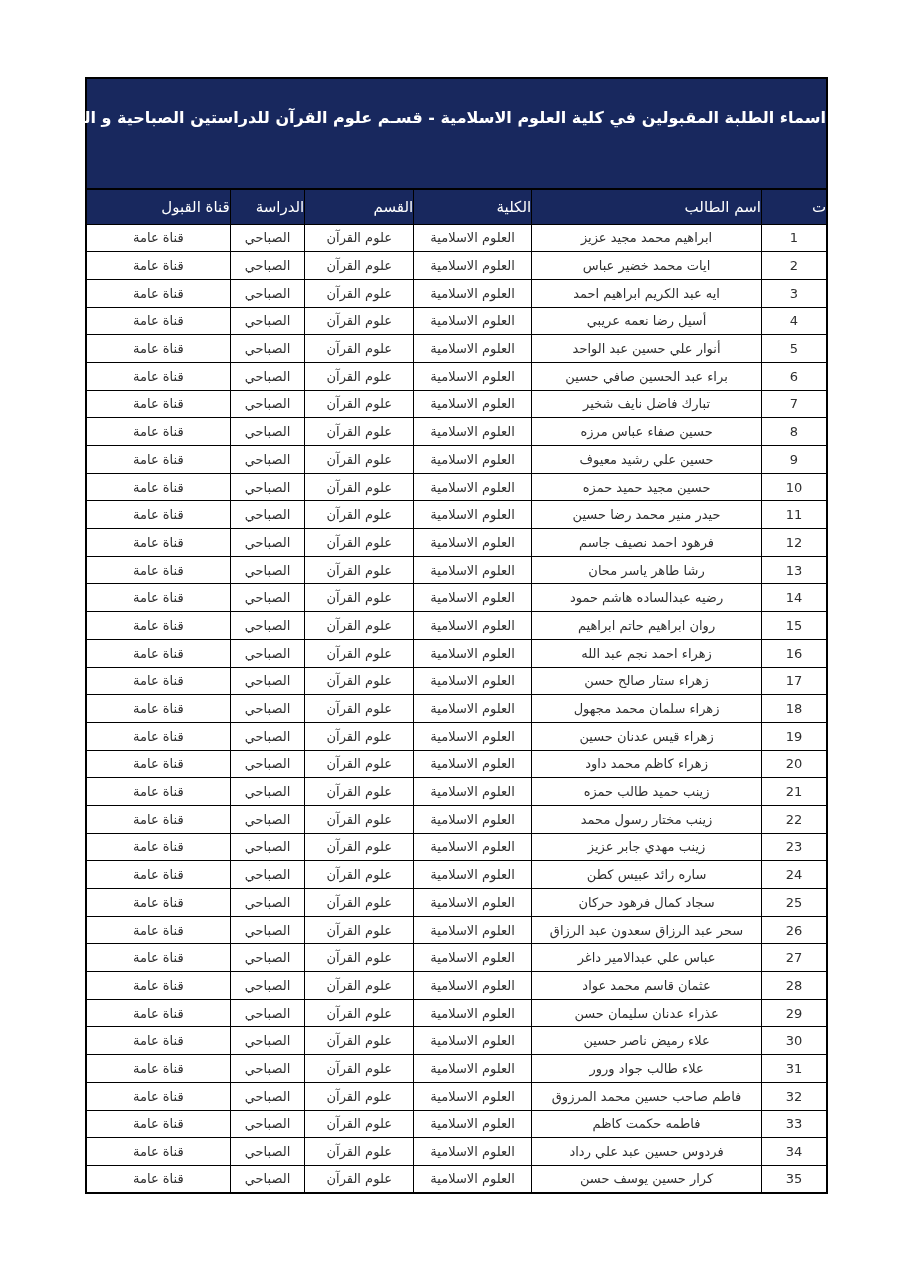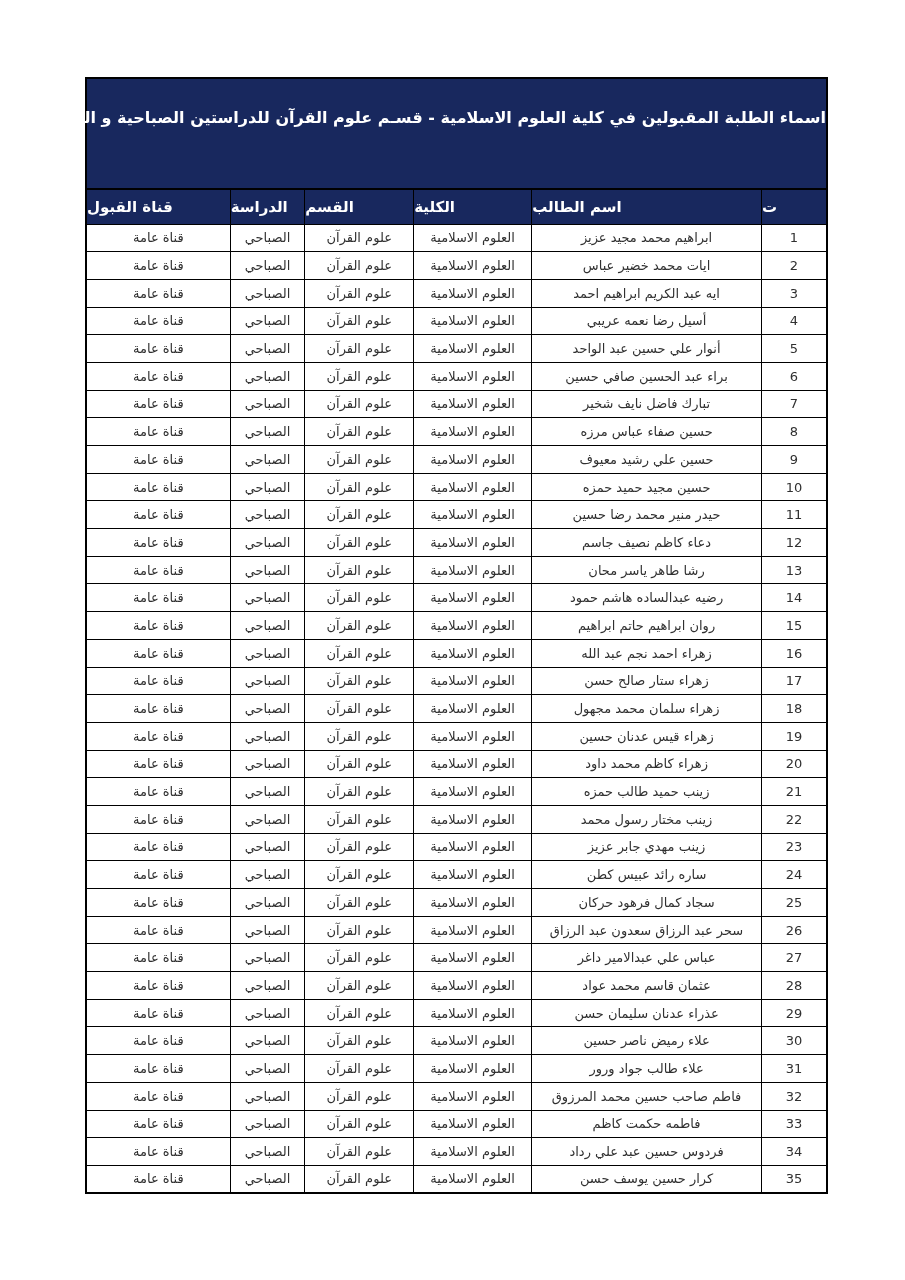--- a/index.html
+++ b/index.html
@@ -47,22 +47,22 @@
     border: 2px solid var(--border-col);
     margin-top: -2px;
   }
   table.students th {
     box-sizing: border-box;
     background: var(--banner-bg);
     color: var(--banner-text);
     border: 1px solid var(--border-col);
     height: 35px;
     font-size: 15px;
-    font-weight: bold;
-    text-align: left;
+    font-weight: normal;
+    text-align: right;
     padding: 0;
   }
   table.students td {
     box-sizing: border-box;
     border: 1px solid var(--border-col);
     height: 27.7px;
     font-size: 13px;
     color: var(--row-text);
     text-align: center;
     padding: 0 2px;
@@ -192,21 +192,21 @@
         <tr>
     <td class="cell-no">11</td>
     <td class="cell-name">حيدر منير محمد رضا حسين</td>
     <td class="cell-college">العلوم الاسلامية</td>
     <td class="cell-dept">علوم القرآن</td>
     <td class="cell-study">الصباحي</td>
     <td class="cell-channel">قناة عامة</td>
   </tr>
         <tr>
     <td class="cell-no">12</td>
-    <td class="cell-name">دعاء كاظم نصيف جاسم</td>
+    <td class="cell-name">فرهود احمد نصيف جاسم</td>
     <td class="cell-college">العلوم الاسلامية</td>
     <td class="cell-dept">علوم القرآن</td>
     <td class="cell-study">الصباحي</td>
     <td class="cell-channel">قناة عامة</td>
   </tr>
         <tr>
     <td class="cell-no">13</td>
     <td class="cell-name">رشا طاهر ياسر محان</td>
     <td class="cell-college">العلوم الاسلامية</td>
     <td class="cell-dept">علوم القرآن</td>

